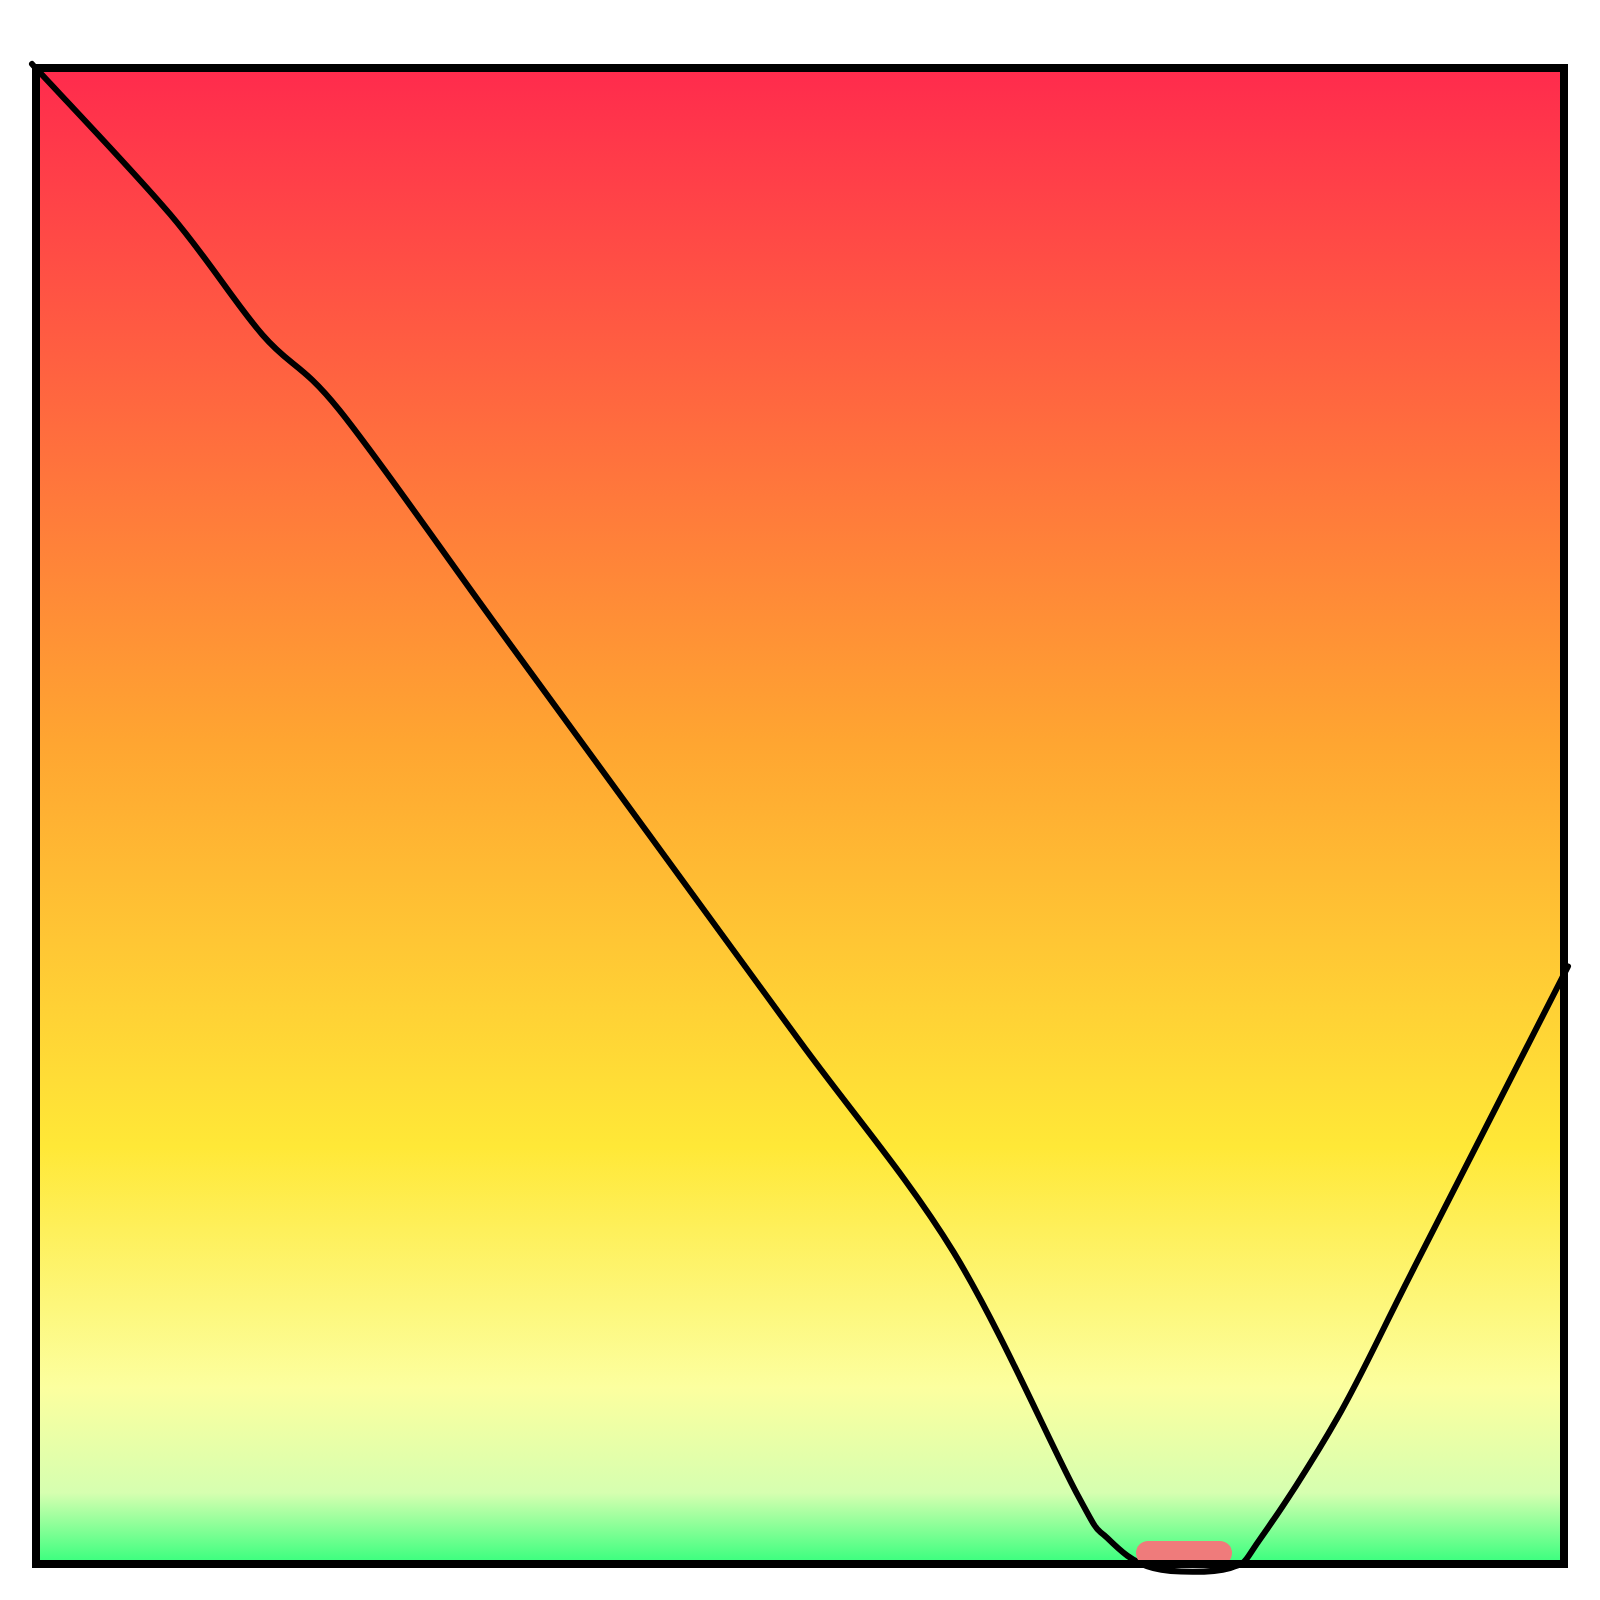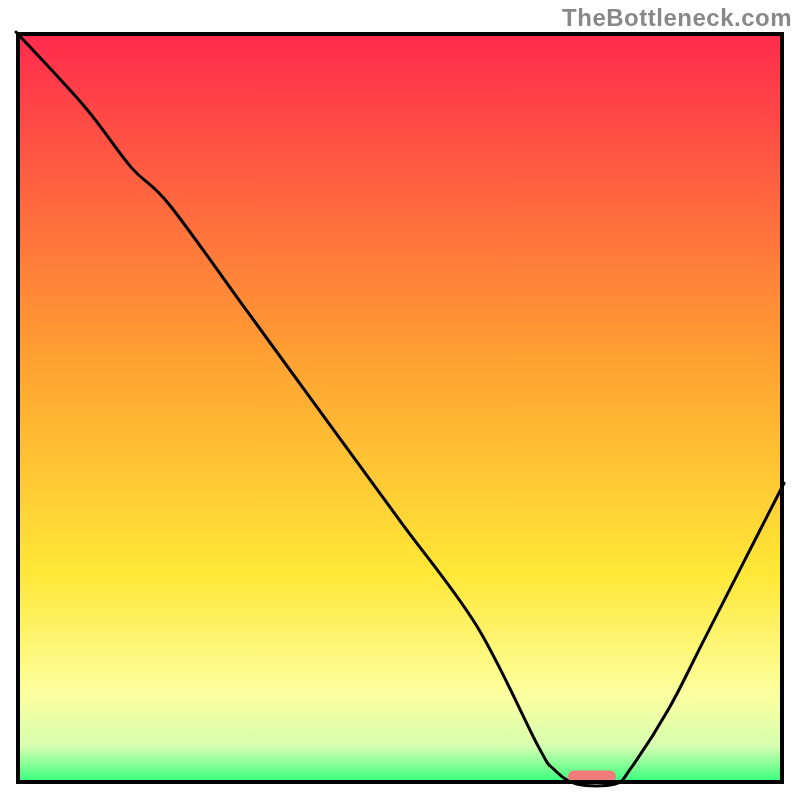--- a/index.html
+++ b/index.html
@@ -39,21 +39,20 @@
     border: 4px solid #000;
     z-index: 20;
     pointer-events: none;
   }
 </style>
 </head>
 <body>
 
 <div class="chart-wrap">
 
-  <div class="watermark">TheBottleneck.com</div>
 
   <svg class="plot" viewBox="0 0 800 800" preserveAspectRatio="none">
     <defs>
       <linearGradient id="bg-grad" x1="0" y1="0" x2="0" y2="1">
           <stop offset="0%" stop-color="#ff2a4d"></stop>
           <stop offset="45%" stop-color="#ffa531"></stop>
           <stop offset="72%" stop-color="#ffe837"></stop>
           <stop offset="88%" stop-color="#fcff9f"></stop>
           <stop offset="95%" stop-color="#d6ffb0"></stop>
           <stop offset="100%" stop-color="#2dff7a"></stop>

